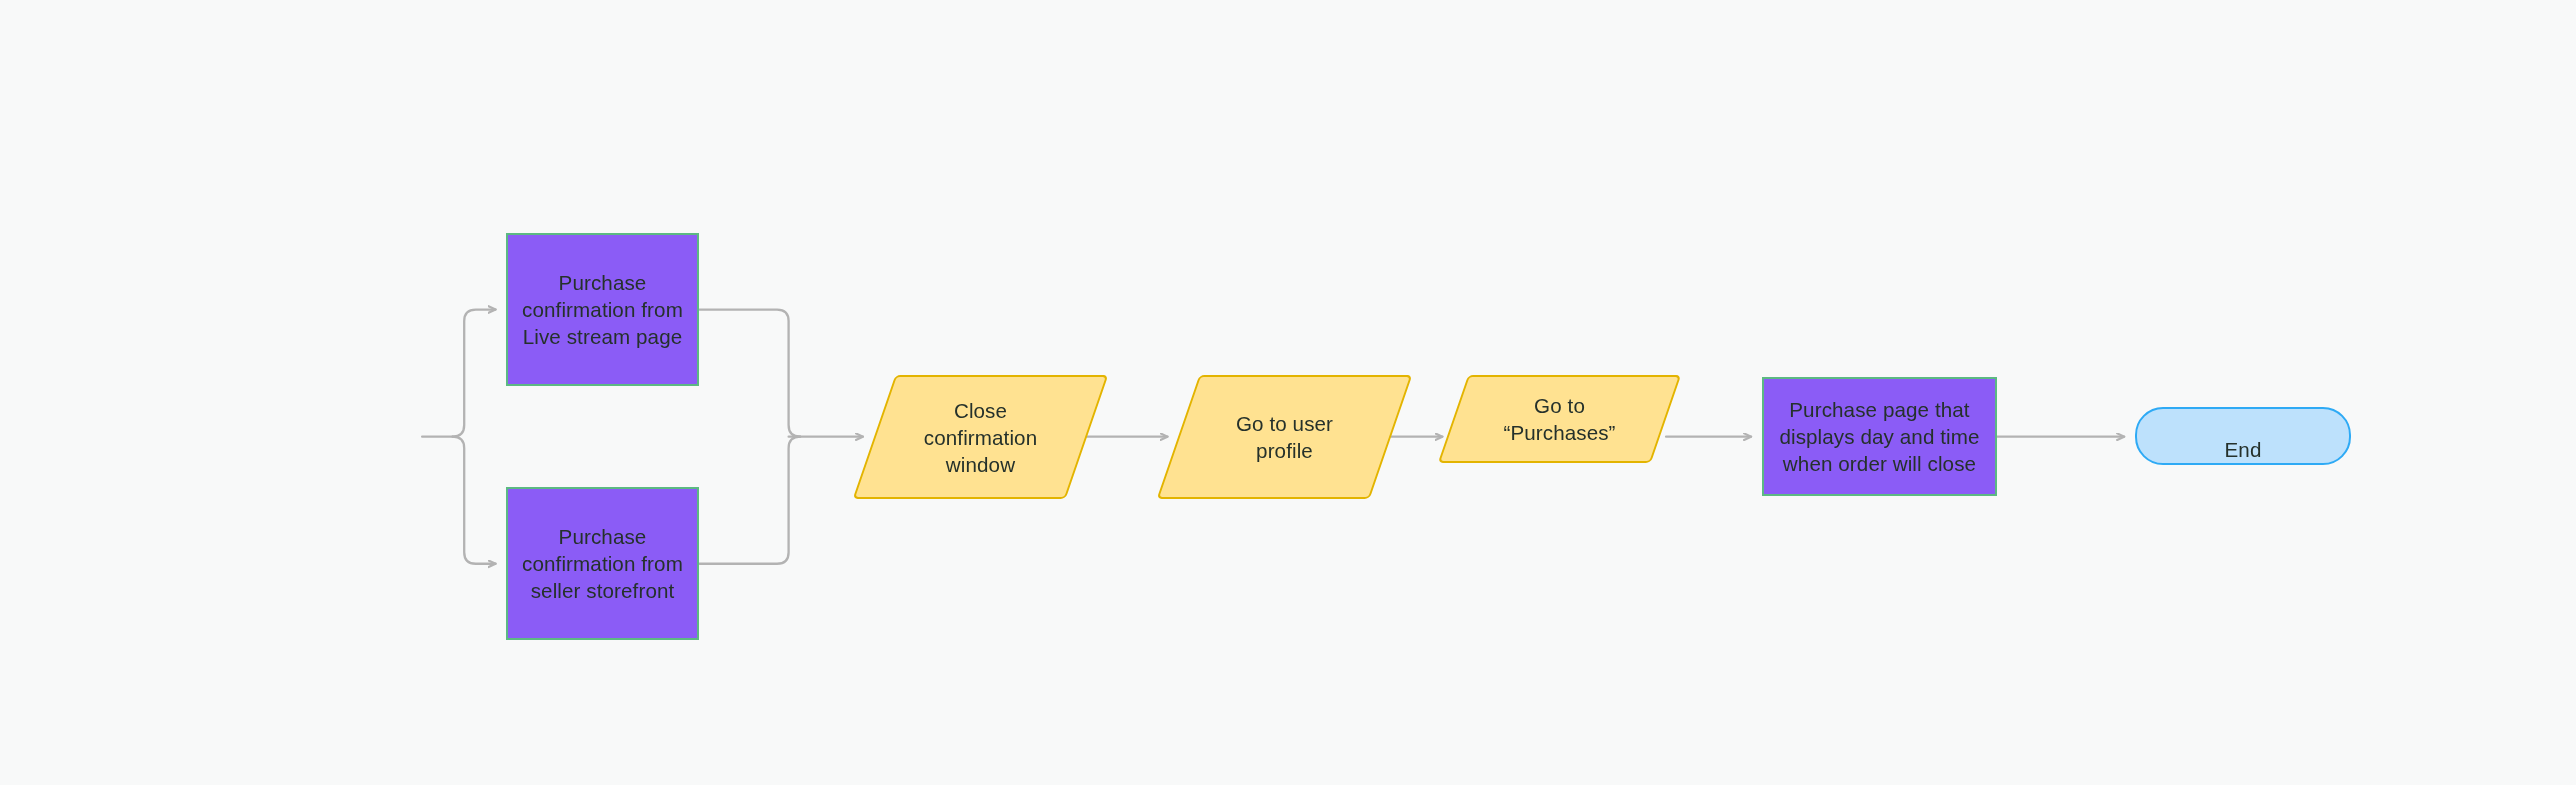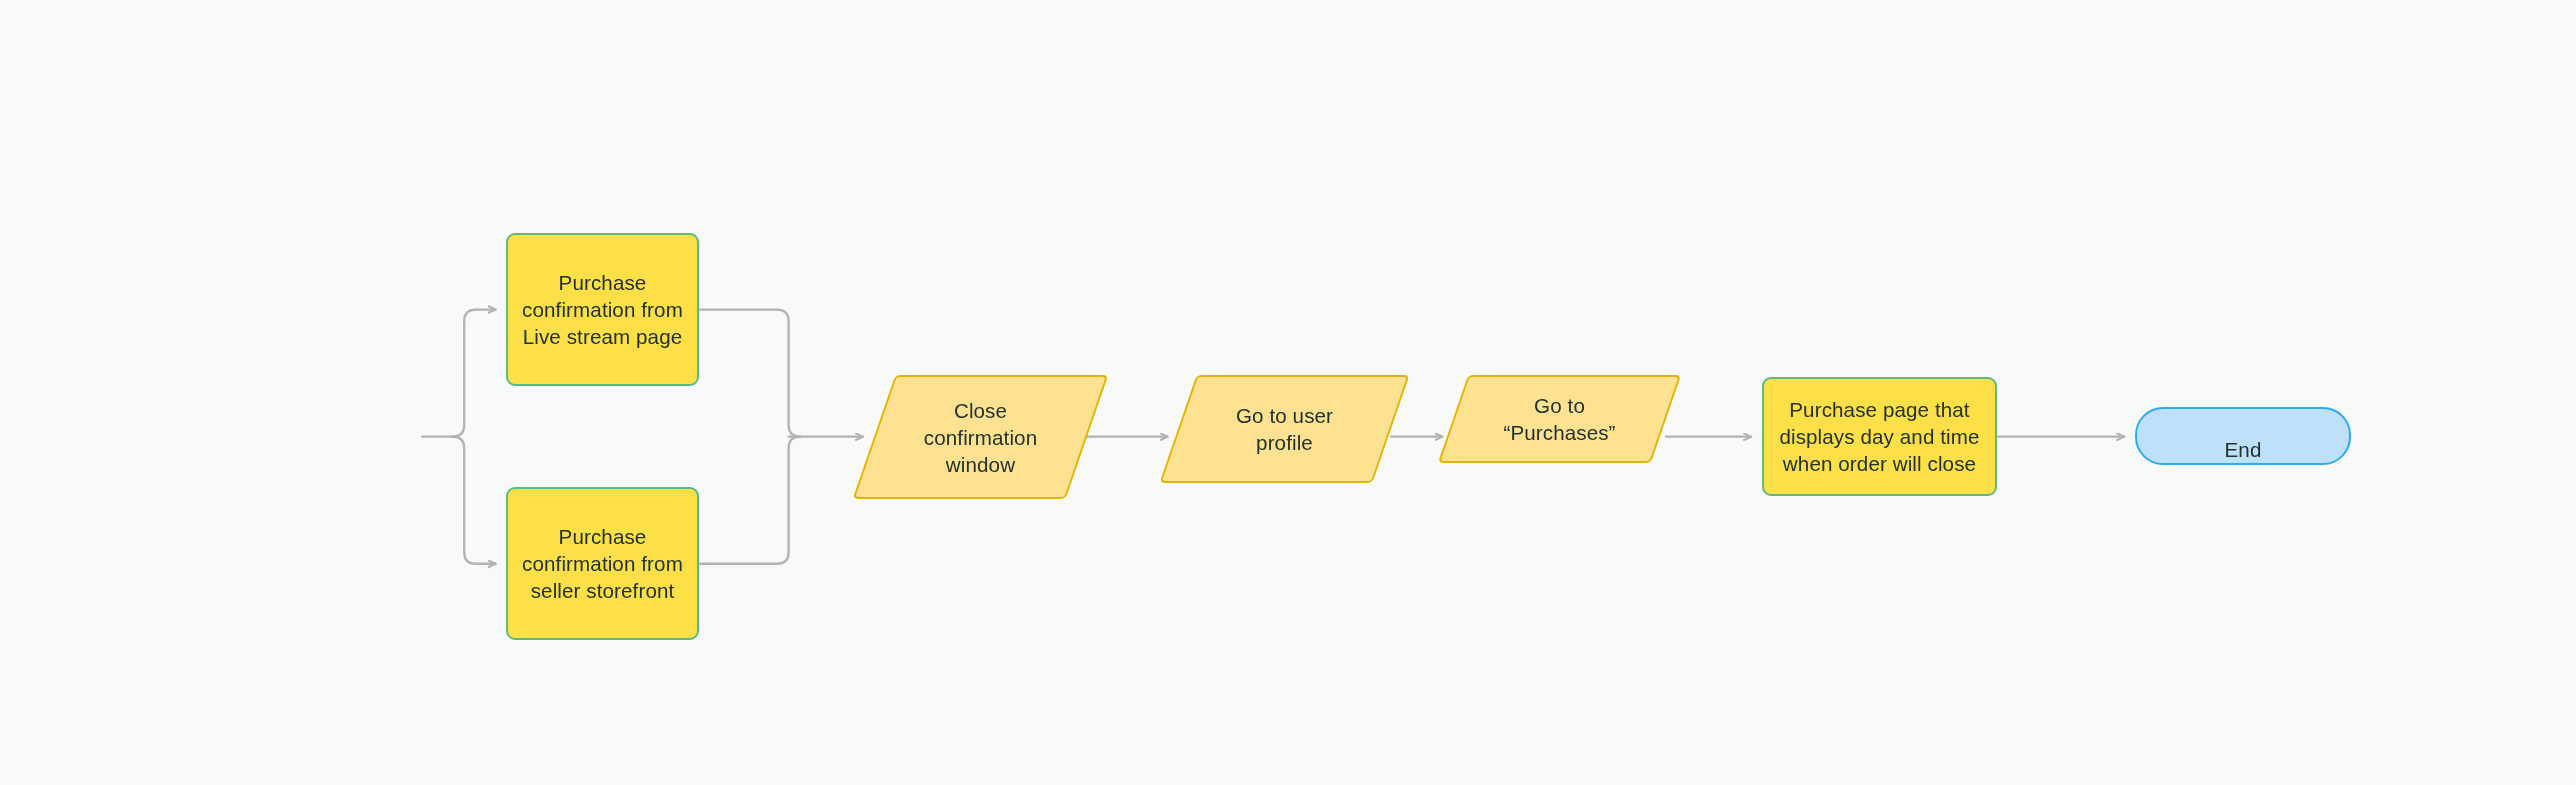--- a/index.html
+++ b/index.html
@@ -45,23 +45,23 @@
     padding: 0 8.3px;
   }
   
   .node.terminator {
     background: #bde1fc;
     border: 2.5px solid #2eaaf5;
     border-radius: 28px;
   }
   
   .node.rect {
-    background: #fde047;
+    background: #8b5cf6;
     border: 2.5px solid #5cb983;
-    border-radius: 9px;
+    border-radius: 0;
   }
   
   .node.parallelogram {
     background: transparent;
     border: none;
   }
   .node.parallelogram .shape {
     position: absolute;
     left: 0;
     top: 0;
@@ -125,21 +125,21 @@
 seller storefront</span>
   </div>
 
   <div class="node parallelogram" style="left:874px; top:375px; width:213px; height:124px;">
     <span class="shape"></span>
     <span class="label">Close
 confirmation
 window</span>
   </div>
 
-  <div class="node parallelogram" style="left:1178px; top:375px; width:213px; height:108px;">
+  <div class="node parallelogram" style="left:1178px; top:375px; width:213px; height:124px;">
     <span class="shape"></span>
     <span class="label">Go to user
 profile</span>
   </div>
 
   <div class="node parallelogram" style="left:1453px; top:375px; width:213px; height:88px;">
     <span class="shape"></span>
     <span class="label">Go to
 “Purchases”</span>
   </div>

